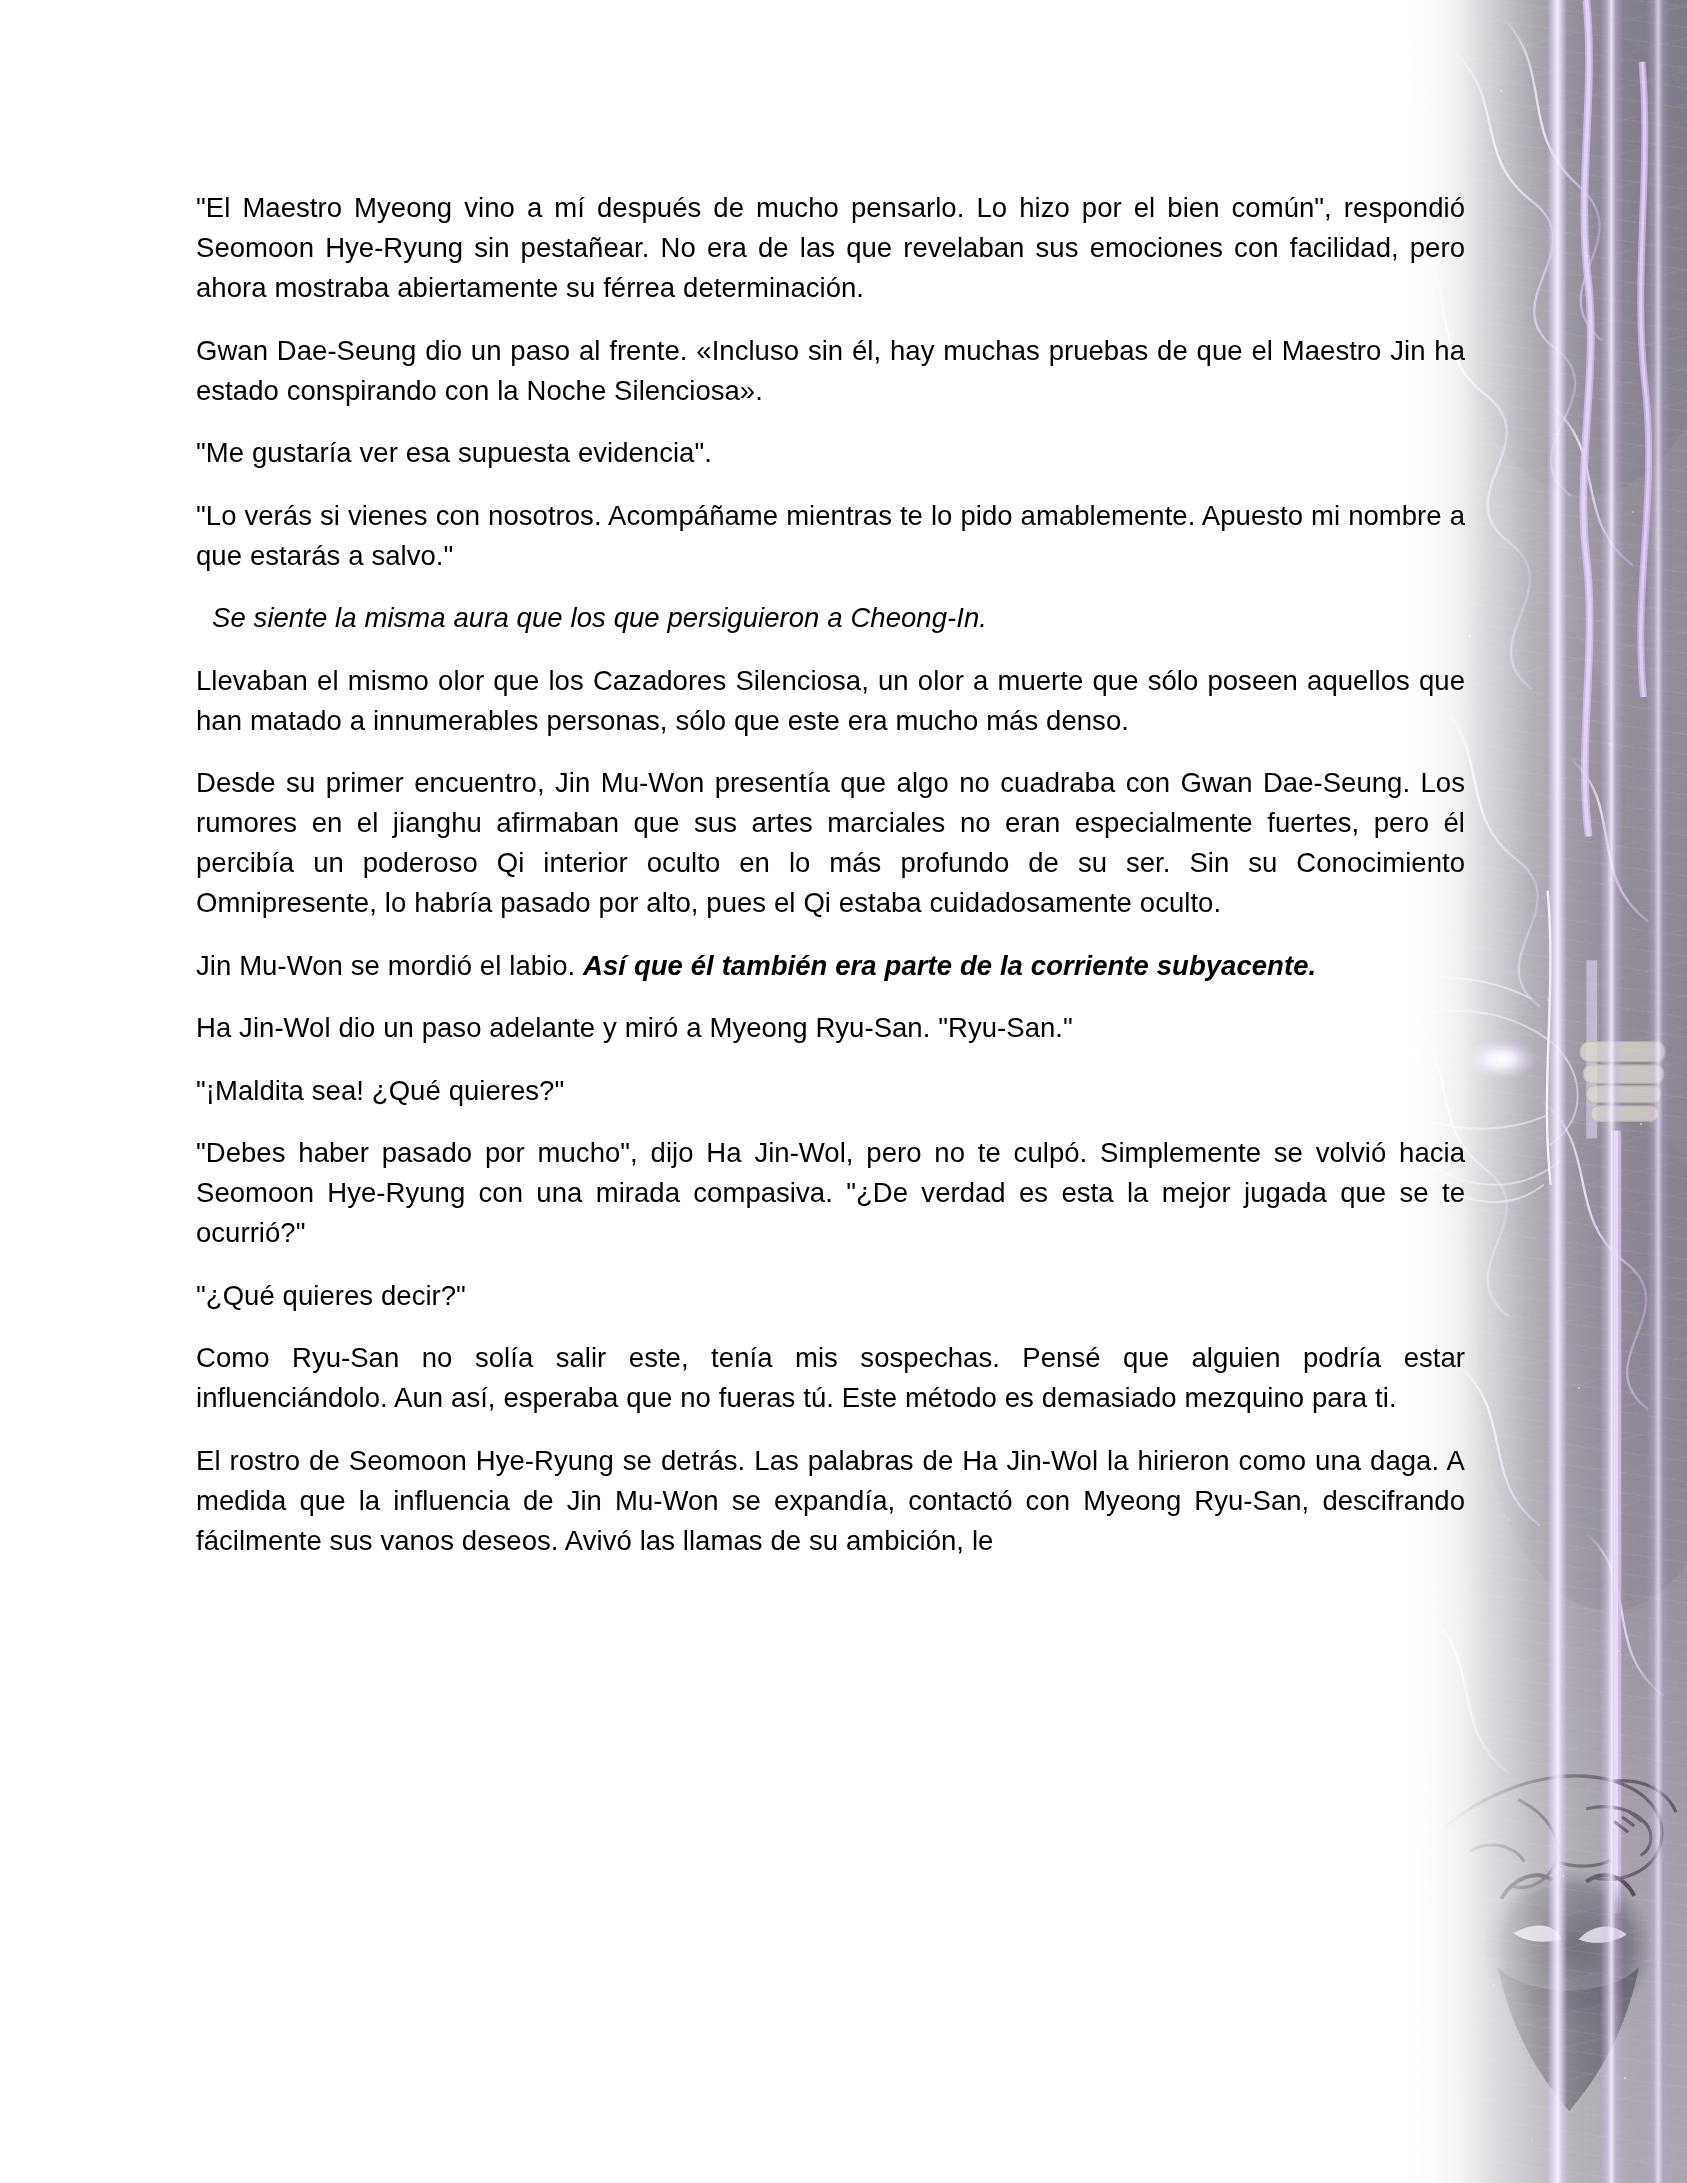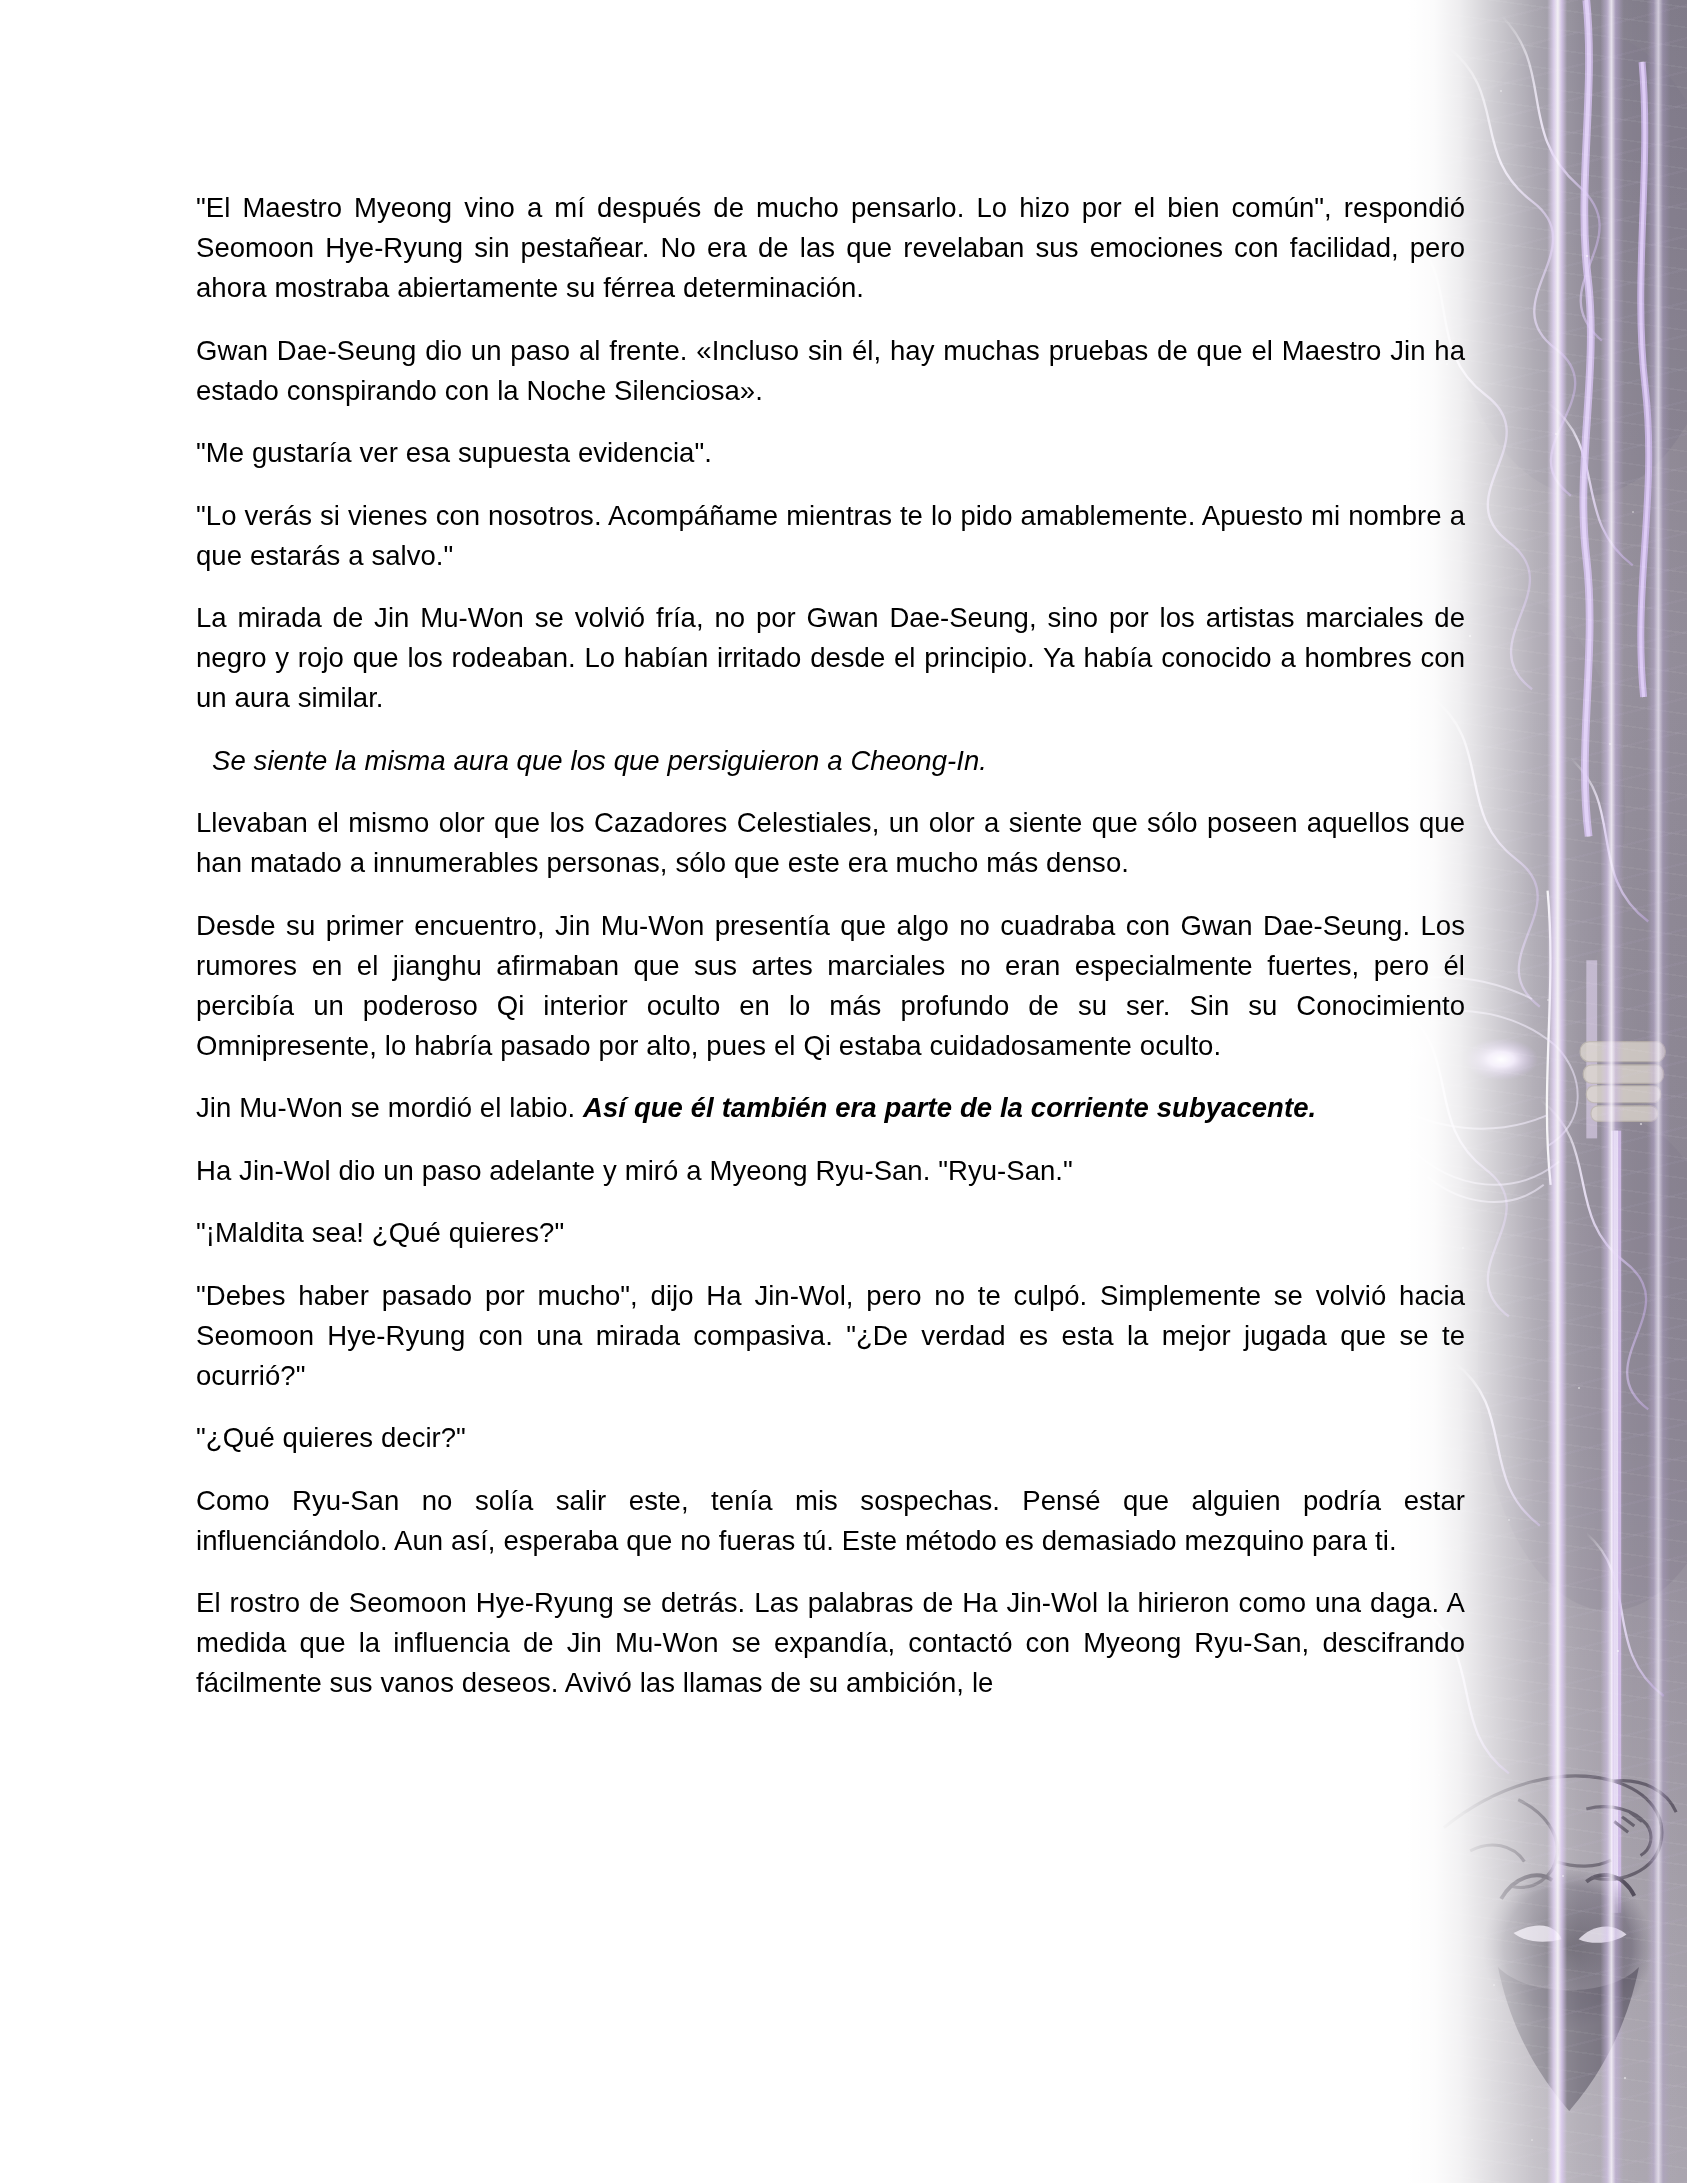--- a/index.html
+++ b/index.html
@@ -240,23 +240,22 @@
     <div class="art-sparkle"></div>
     <div class="art-fade"></div>
   </div>
   <div class="art-feather"></div>
 
   <div class="text-column">
     <p class="para">"El Maestro Myeong vino a mí después de mucho pensarlo. Lo hizo por el bien común", respondió Seomoon Hye-Ryung sin pestañear. No era de las que revelaban sus emociones con facilidad, pero ahora mostraba abiertamente su férrea determinación.</p>
     <p class="para">Gwan Dae-Seung dio un paso al frente. «Incluso sin él, hay muchas pruebas de que el Maestro Jin ha estado conspirando con la Noche Silenciosa».</p>
     <p class="para">"Me gustaría ver esa supuesta evidencia".</p>
     <p class="para">"Lo verás si vienes con nosotros. Acompáñame mientras te lo pido amablemente. Apuesto mi nombre a que estarás a salvo."</p>
-    <p class="para">La mirada de Jin Mu-Won se volvió fría, no por Gwan Dae-Seung, sino por los artistas marciales de negro y rojo que los rodeaban. Lo habían irritado desde el principio. Ya había conocido a hombres con un aura similar.</p>
     <p class="para italic">Se siente la misma aura que los que persiguieron a Cheong-In.</p>
-    <p class="para">Llevaban el mismo olor que los Cazadores Celestiales, un olor a siente que sólo poseen aquellos que han matado a innumerables personas, sólo que este era mucho más denso.</p>
+    <p class="para">Llevaban el mismo olor que los Cazadores Silenciosa, un olor a muerte que sólo poseen aquellos que han matado a innumerables personas, sólo que este era mucho más denso.</p>
     <p class="para">Desde su primer encuentro, Jin Mu-Won presentía que algo no cuadraba con Gwan Dae-Seung. Los rumores en el jianghu afirmaban que sus artes marciales no eran especialmente fuertes, pero él percibía un poderoso Qi interior oculto en lo más profundo de su ser. Sin su Conocimiento Omnipresente, lo habría pasado por alto, pues el Qi estaba cuidadosamente oculto.</p>
     <p class="para"><span>Jin Mu-Won se mordió el labio. </span><span class="em">Así que él también era parte de la corriente subyacente.</span></p>
     <p class="para">Ha Jin-Wol dio un paso adelante y miró a Myeong Ryu-San. "Ryu-San."</p>
     <p class="para">"¡Maldita sea! ¿Qué quieres?"</p>
     <p class="para">"Debes haber pasado por mucho", dijo Ha Jin-Wol, pero no te culpó. Simplemente se volvió hacia Seomoon Hye-Ryung con una mirada compasiva. "¿De verdad es esta la mejor jugada que se te ocurrió?"</p>
     <p class="para">"¿Qué quieres decir?"</p>
     <p class="para">Como Ryu-San no solía salir este, tenía mis sospechas. Pensé que alguien podría estar influenciándolo. Aun así, esperaba que no fueras tú. Este método es demasiado mezquino para ti.</p>
     <p class="para">El rostro de Seomoon Hye-Ryung se detrás. Las palabras de Ha Jin-Wol la hirieron como una daga. A medida que la influencia de Jin Mu-Won se expandía, contactó con Myeong Ryu-San, descifrando fácilmente sus vanos deseos. Avivó las llamas de su ambición, le</p>
   </div>
 

